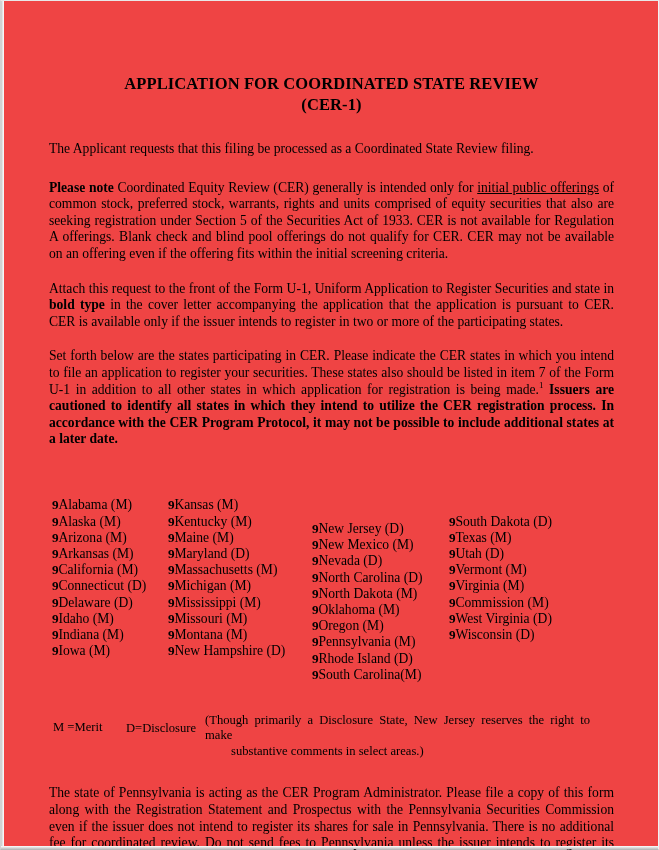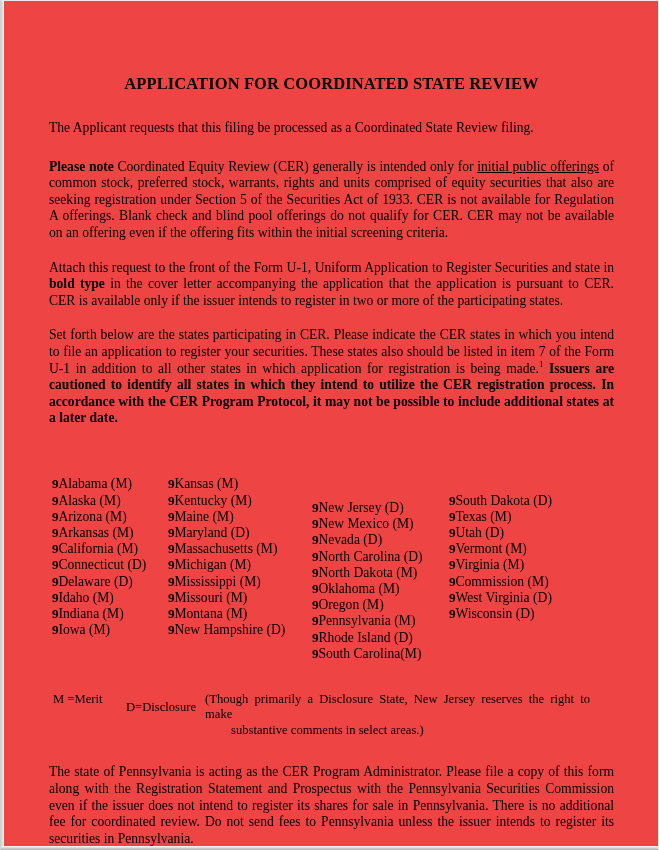--- a/index.html
+++ b/index.html
@@ -102,21 +102,21 @@
 
   
   .legend {
     position: relative;
     font-size: 12.6px;
     line-height: 15.5px;
     padding-left: 4px;
   }
   .legend-merit {
     position: absolute;
-    left: 4px; top: 0;
+    left: 4px; top: 7px;
   }
   .legend-disc {
     position: absolute;
     left: 77px; top: 8px;
   }
   .legend-note {
     margin-left: 152px;
     text-align: justify;
     text-justify: inter-word;
     width: 385px;
@@ -133,20 +133,21 @@
 </style>
 </head>
 <body>
 
 <div class="page">
 
   <div class="spacer-top"></div>
 
   <div class="doc-title">
     <span>APPLICATION FOR COORDINATED STATE REVIEW</span>
+    <span class="line2">(CER-1)</span>
   </div>
 
   <div class="gap-26"></div>
 
   <p class="body-para">
     <span>The Applicant requests that this filing be processed as a Coordinated State Review filing.</span>
   </p>
 
   <div class="gap-22"></div>
 

